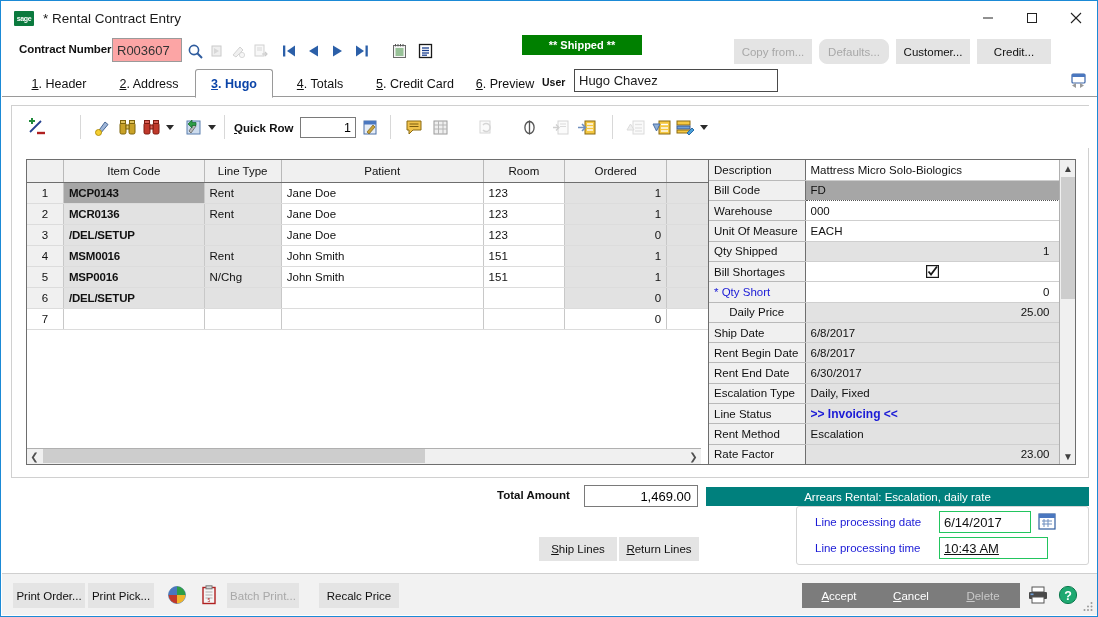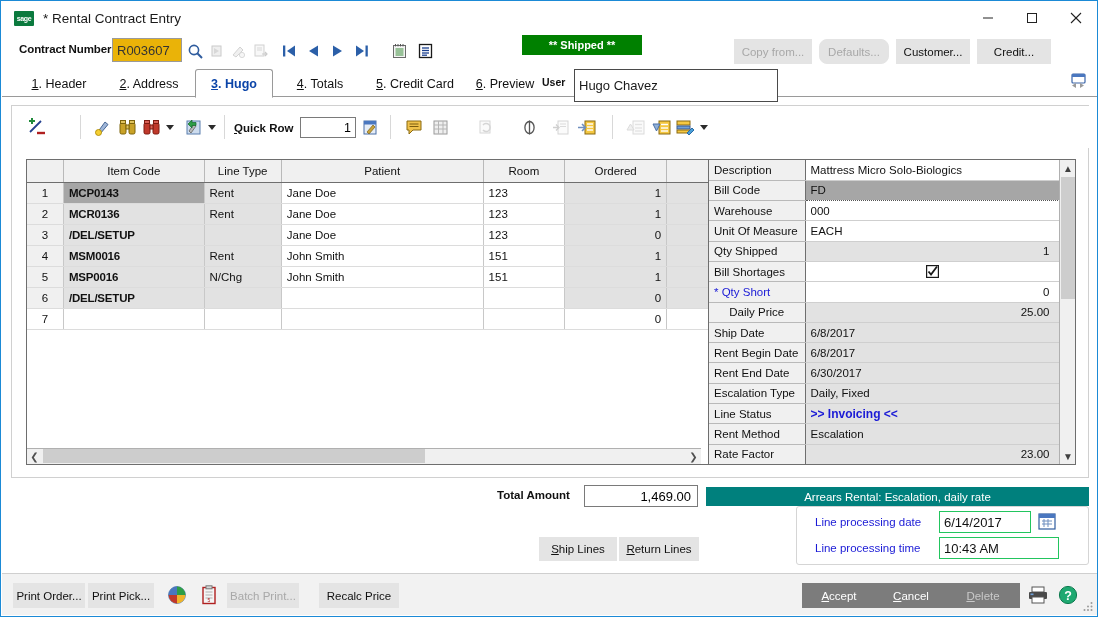--- a/index.html
+++ b/index.html
@@ -45,21 +45,21 @@
   
   .contract-row {
     position: absolute; left: 1px; top: 35px; width: 1096px; height: 32px;
   }
   .lbl-contract {
     position: absolute; left: 17px; top: 7px; font-size: 11.5px; color: #111;
     font-weight: 600; letter-spacing: -0.1px;
   }
   .inp-contract {
     position: absolute; left: 110px; top: 2px; width: 70px; height: 24px;
-    border: 1px solid #9a9a9a; background: #eab308; font-size: 13px;
+    border: 1px solid #9a9a9a; background: #fca5a5; font-size: 13px;
     padding: 1px 4px; color: #333; font-family: "Liberation Sans", sans-serif;
   }
   .nav-icon {
     position: absolute; top: 4px; width: 22px; height: 22px;
     display: flex; align-items: center; justify-content: center;
   }
   .nav-icon.dim { opacity: 0.38; }
 
   .status-badge {
     position: absolute; left: 521px; top: 34px; width: 120px; height: 20px;
@@ -89,21 +89,21 @@
   .tab.active {
     background: #ffffff; color: #0b44a8; font-weight: 600;
     border: 1px solid #9a9a9a; border-bottom: 1px solid #ffffff;
     border-radius: 3px 3px 0 0; top: 0px; height: 29px; z-index: 3;
   }
   .user-lbl {
     position: absolute; left: 541px; top: 75px; font-size: 10.5px;
     color: #111; font-weight: 600;
   }
   .inp-user {
-    position: absolute; left: 573px; top: 68px; width: 204px; height: 33px;
+    position: absolute; left: 573px; top: 68px; width: 204px; height: 23px;
     border: 1px solid #4a4a4a; background: #fff; font-size: 13px;
     padding: 1px 4px; color: #1a1a1a; font-family: "Liberation Sans", sans-serif;
   }
   .tab-right-icon { position: absolute; left: 1066px; top: 70px; width: 22px; height: 22px; }
 
   
   .body-panel {
     position: absolute; left: 10px; top: 104px; width: 1078px; height: 373px;
     border: 1px solid #d0d0d0; background: #ffffff;
   }
@@ -724,21 +724,21 @@
       <svg width="18" height="18" viewBox="0 0 18 18">
           <rect x="1" y="2" width="16" height="15" fill="#ffffff" stroke="#2f5c9e" stroke-width="1.2"></rect>
           <rect x="1" y="2" width="16" height="4" fill="#4a77bf"></rect>
           <line x1="4" y1="9" x2="14" y2="9" stroke="#6f8fbf"></line>
           <line x1="4" y1="12" x2="14" y2="12" stroke="#6f8fbf"></line>
           <line x1="6" y1="7" x2="6" y2="15" stroke="#6f8fbf"></line>
           <line x1="10" y1="7" x2="10" y2="15" stroke="#6f8fbf"></line>
         </svg>
     </div>
     <span class="arr-lbl" style="left:18px; top:35px;">Line processing time</span>
-    <input class="arr-inp" style="left: 142px; top: 30px; width: 120px;" readonly="" value="10:43 AM">
+    <input class="arr-inp" style="left: 142px; top: 30px; width: 109px; text-decoration: underline;" readonly="" value="10:43 AM">
   </div>
 
   <div class="bottombar">
     <div class="bb-btn" style="left:11px; width:72px;">
       <span>Print Order...</span>
     </div>
     <div class="bb-btn" style="left:86px; width:66px;">
       <span>Print Pick...</span>
     </div>
     <div class="bb-icon" style="left:163px;">

